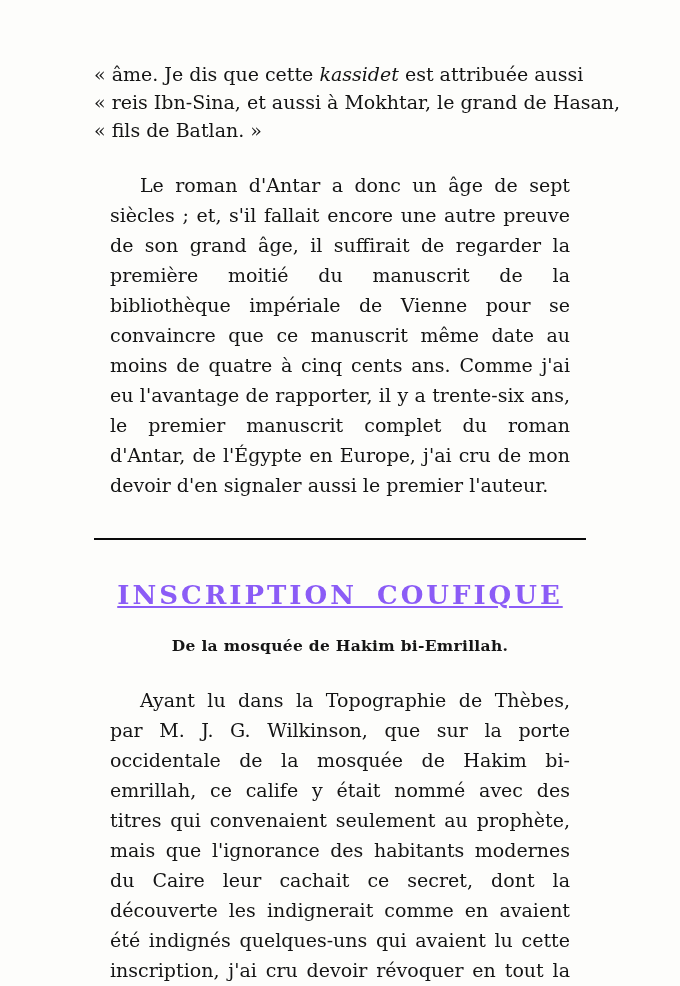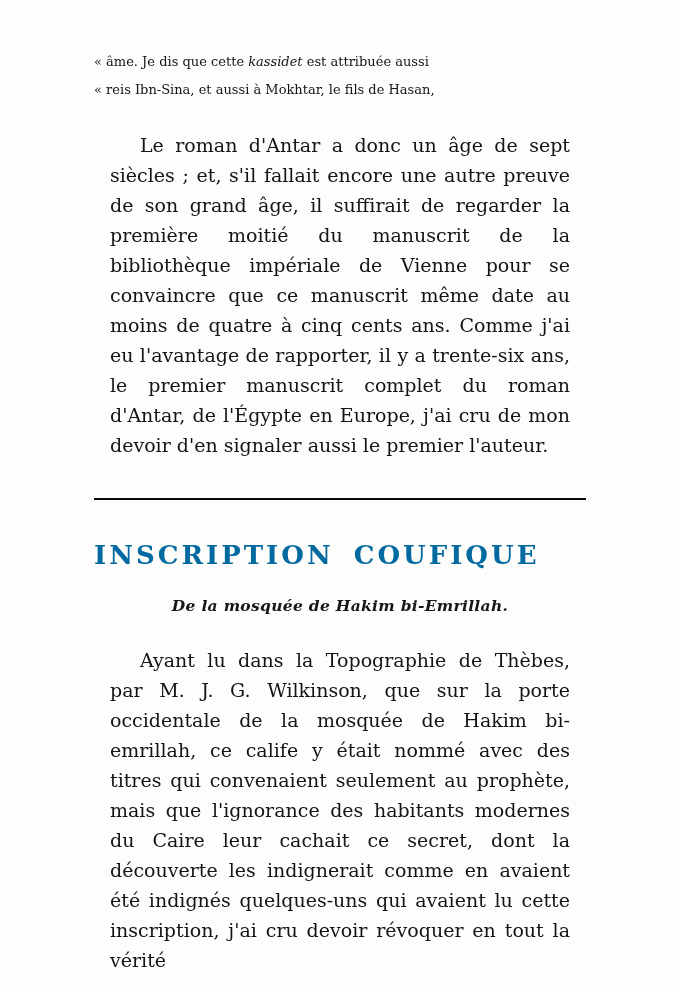--- a/index.html
+++ b/index.html
@@ -34,22 +34,22 @@
   }
   .journal-title {
     display: block;
     text-align: center;
     font-size: 17px;
     font-weight: bold;
     letter-spacing: 2.5px;
     word-spacing: 6px;
   }
   .quote {
-    margin-top: 2px;
-    font-size: 13px;
+    margin-top: 14px;
+    font-size: 19px;
     line-height: 28px;
   }
   .quote .qline {
     white-space: nowrap;
   }
   .quote i {
     font-style: italic;
   }
   .body-para {
     margin: 16px;
@@ -62,48 +62,50 @@
     margin-top: 26px;
   }
   .rule {
     border: none;
     border-top: 2.5px solid #0a0a0a;
     margin: 38px 0 0 0;
     width: 100%;
   }
   .section-title {
     margin: 40px 0 0 0;
+    text-align: center;
     font-size: 26px;
     font-weight: bold;
     letter-spacing: 3px;
     word-spacing: 8px;
-    color: #0369a1;
+    color: #8b5cf6;
+    text-decoration: underline;
   }
   .section-subtitle {
     margin: 26px 0 0 0;
     text-align: center;
     font-size: 15.5px;
     font-weight: bold;
     letter-spacing: 0.3px;
     color: #161616;
-    font-style: italic;
   }
   .para-inscription {
     margin-top: 30px;
   }
 </style>
 </head>
 <body>
 
 <div class="page">
 
 
   <div class="quote">
     <div class="qline"><span>« âme. Je dis que cette </span><i>kassidet</i><span> est attribuée aussi</span></div>
-    <div class="qline">« reis Ibn-Sina, et aussi à Mokhtar, le fils de Hasan,</div>
+    <div class="qline">« reis Ibn-Sina, et aussi à Mokhtar, le grand de Hasan,</div>
+    <div class="qline">« fils de Batlan. »</div>
   </div>
 
   <p class="body-para para-antar">Le roman d'Antar a donc un âge de sept siècles ; et, s'il fallait encore une autre preuve de son grand âge, il suffirait de regarder la première moitié du manuscrit de la bibliothèque impériale de Vienne pour se convaincre que ce manuscrit même date au moins de quatre à cinq cents ans. Comme j'ai eu l'avantage de rapporter, il y a trente-six ans, le premier manuscrit complet du roman d'Antar, de l'Égypte en Europe, j'ai cru de mon devoir d'en signaler aussi le premier l'auteur.</p>
 
   <hr class="rule">
 
   <h1 class="section-title">INSCRIPTION COUFIQUE</h1>
 
   <h2 class="section-subtitle">De la mosquée de Hakim bi-Emrillah.</h2>
 

